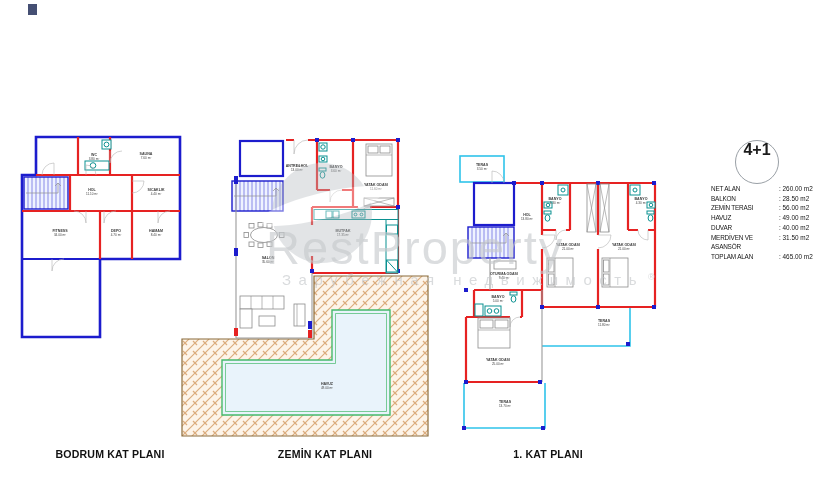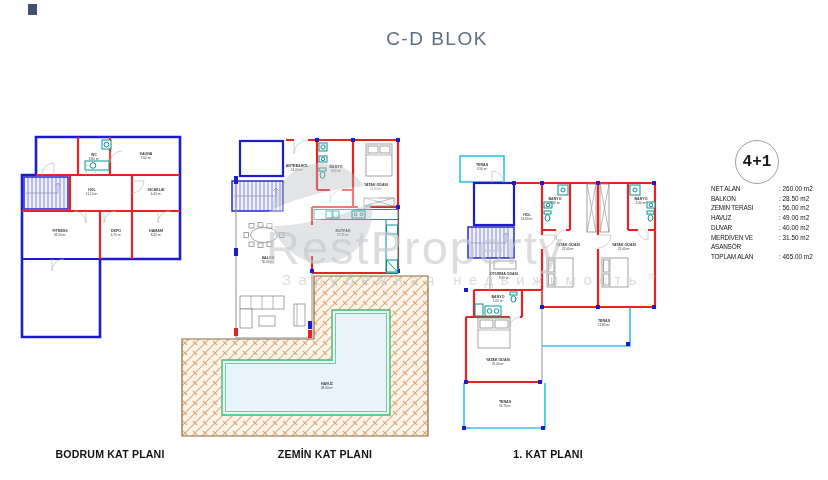--- a/index.html
+++ b/index.html
@@ -5,22 +5,22 @@
   html,body{margin:0;padding:0;background:#fff;}
   .sheet{position:relative;width:828px;height:480px;background:#fff;overflow:hidden;
          font-family:"Liberation Sans",sans-serif;}
   .corner-mark{position:absolute;left:28px;top:4px;width:9px;height:11px;background:#25305a;opacity:.85;}
   .title{position:absolute;left:46px;right:0;top:28px;text-align:center;font-size:19px;
          letter-spacing:1.5px;color:#5f6e7d;}
   .plan{position:absolute;z-index:1;}
   .plan-label{position:absolute;z-index:2;font-size:11.5px;font-weight:bold;color:#121212;
               text-align:center;width:140px;transform:scaleX(.92);letter-spacing:.2px;}
   .badge{position:absolute;left:735px;top:140px;width:42px;height:42px;border:1.2px solid #9aa0a6;
-         border-radius:50%;display:flex;align-items:center;justify-content:center;
-         font-size:16px;font-weight:bold;color:#1b1b1b;z-index:2;font-family:Liberation Mono, monospace;}
+         border-radius:50%;display:flex;justify-content:center;
+         font-size:16px;font-weight:bold;color:#1b1b1b;z-index:2;}
   .specs{position:absolute;left:711px;top:184px;width:114px;z-index:2;}
   .spec-row{display:flex;font-size:6.4px;line-height:9.7px;color:#141414;}
   .spec-row .lbl{width:68px;letter-spacing:-.2px;}
   .spec-row .val{flex:1;}
   .watermark{position:absolute;left:0;top:0;width:828px;height:480px;pointer-events:none;z-index:6;}
   .wm-brand{position:absolute;left:266px;top:220px;font-size:47px;letter-spacing:2px;
             color:#c6c9cc;opacity:.62;text-align:center;}
   .wm-tag{position:absolute;left:282px;top:271px;font-size:15px;letter-spacing:7.5px;
           color:#c6c9cc;opacity:.65;}
   .wm-reg{position:absolute;left:648px;top:272px;font-size:9px;color:#c6c9cc;opacity:.7;}
@@ -48,21 +48,20 @@
   .terr{fill:url(#hb);stroke:#8a6b3a;stroke-width:1.2;}
   .pool-o{fill:#e9f3fb;stroke:#46b96c;stroke-width:1.4;}
   .pool-i{fill:none;stroke:#46b96c;stroke-width:.7;}
 </style>
 </head>
 <body>
 
 <div class="sheet">
 
   <div class="corner-mark"></div>
-  <div class="title">C-D BLOK</div>
 
   <svg class="plan" style="left:12px;top:131px;width:180px;height:215px" viewBox="0 0 180 215">
     <path class="outer" d="M 24,6 H 168 V 128 H 88 V 206 H 10 V 44 H 24 Z"></path>
     <path class="wb" d="M 10,128 H 88"></path>
     <path class="wr" d="M 24,44 H 168 M 66,6 V 44 M 98,6 V 44 M 10,80 H 168 M 58,44 V 80 M 120,44 V 128 M 88,80 V 128"></path>
     <g>
       <rect class="stair" x="12" y="46" width="44" height="32"></rect>
       <path class="tread" d="M16,46V78M20,46V78M24,46V78M28,46V78M32,46V78M36,46V78M40,46V78M44,46V78M48,46V78M52,46V78"></path>
       <path class="arrow" d="M14,62 H46 M46,62 V52 M43,55 L46,52 L49,55"></path>
     </g>

